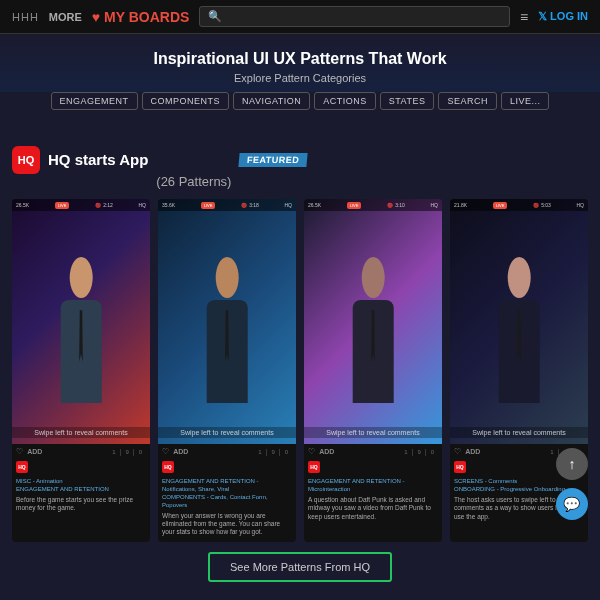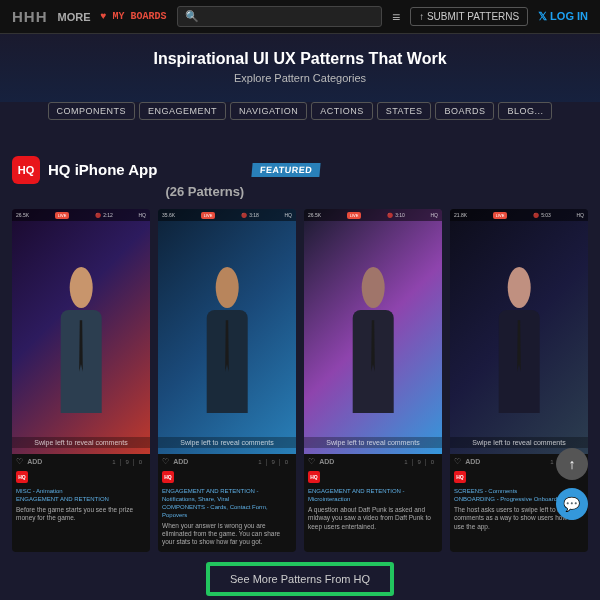--- a/index.html
+++ b/index.html
@@ -16,26 +16,26 @@
     .header {
       background: #111;
       display: flex;
       align-items: center;
       padding: 6px 12px;
       gap: 10px;
       border-bottom: 1px solid #333;
     }
     .header-logo {
       color: #888;
-      font-size: 15px;
-      font-weight: bold;
+      font-size: 11px;
+      font-weight: normal;
       letter-spacing: 1px;
     }
     .header-blog { color: #aaa; font-size: 11px; font-weight: 600; }
-    .header-boards { color: #e74c3c; font-size: 10px; font-weight: 600; display: flex; align-items: center; gap: 3px; font-family: Liberation Mono, monospace; }
+    .header-boards { color: #e74c3c; font-size: 14px; font-weight: 600; display: flex; align-items: center; gap: 3px; }
     .header-search {
       flex: 1;
       background: #222;
       border: 1px solid #444;
       border-radius: 3px;
       padding: 3px 8px;
       color: #aaa;
       font-size: 11px;
       display: flex;
       align-items: center;
@@ -64,21 +64,21 @@
     }
     .header-login { color: #1da1f2; font-size: 11px; font-weight: 600; cursor: pointer; display: flex; align-items: center; gap: 3px; }
 
     
     .hero {
       text-align: center;
       padding: 16px 20px 8px;
       background: linear-gradient(180deg, #1a1a2e 0%, #16213e 100%);
     }
     .hero-title { font-size: 16px; font-weight: 600; color: #fff; margin-bottom: 4px; }
-    .hero-subtitle { font-size: 11px; color: #bbb; margin-bottom: 10px; }
+    .hero-subtitle { font-size: 11px; color: #bbb; margin-bottom: 0; }
 
     
     .categories {
       display: flex;
       flex-wrap: wrap;
       justify-content: center;
       gap: 4px;
       padding: 0 12px 10px;
     }
     .cat-tag {
@@ -106,21 +106,21 @@
     }
     .app-icon-hq {
       width: 28px; height: 28px;
       background: #e8151b;
       border-radius: 6px;
       display: flex; align-items: center; justify-content: center;
       font-weight: 900; font-size: 11px; color: #fff;
       flex-shrink: 0;
     }
     .app-title { font-size: 15px; font-weight: 700; color: #fff; }
-    .app-count { font-size: 13px; color: #aaa; font-weight: 700; margin-top: 44px; }
+    .app-count { font-size: 13px; color: #aaa; font-weight: 400; margin-top: 44px; }
     .featured-badge {
       background: #2980b9;
       color: #fff;
       font-size: 9px;
       font-weight: 700;
       padding: 2px 8px;
       transform: skewX(-5deg);
       letter-spacing: 0.5px;
     }
     .app-header-spacer { flex: 1; }
@@ -236,21 +236,21 @@
     .card-desc-text {
       color: #aaa;
       font-size: 6.5px;
       line-height: 1.3;
     }
 
     .see-more-btn {
       display: block;
       margin: 0 auto 12px;
       background: transparent;
-      border: 4px solid #22c55e;
+      border: 2px solid #22c55e;
       color: #ccc;
       padding: 7px 20px;
       border-radius: 3px;
       font-size: 11px;
       cursor: pointer;
       font-weight: 500;
       text-align: center;
     }
 
     
@@ -304,43 +304,42 @@
 <body>
 
 <header class="header">
   <span class="header-logo">HHH</span>
   <span class="header-blog">MORE</span>
   <span class="header-boards">♥ MY BOARDS</span>
   <div class="header-search">
     <span>🔍</span>
   </div>
   <span class="header-menu-icon">≡</span>
-  <button class="header-submit">↑ SUBMIT PATTERNS</button>
   <span class="header-login">𝕏 LOG IN</span>
 </header>
 
 <section class="hero">
   <h1 class="hero-title">Inspirational UI UX Patterns That Work</h1>
   <p class="hero-subtitle">Explore Pattern Categories</p>
 </section>
 
 <div class="categories">
+  <button class="cat-tag">ENGAGEMENT</button>
   <button class="cat-tag">COMPONENTS</button>
-  <button class="cat-tag">ENGAGEMENT</button>
   <button class="cat-tag">NAVIGATION</button>
   <button class="cat-tag">ACTIONS</button>
   <button class="cat-tag">STATES</button>
-  <button class="cat-tag">BOARDS</button>
-  <button class="cat-tag">BLOG...</button>
+  <button class="cat-tag">SEARCH</button>
+  <button class="cat-tag">LIVE...</button>
 </div>
 
 <section class="app-section">
   <div class="app-header">
     <div class="app-icon-hq">HQ</div>
-    <span class="app-title">HQ iPhone App</span>
+    <span class="app-title">HQ starts App</span>
     <span class="app-count">(26 Patterns)</span>
     <span class="featured-badge">FEATURED</span>
     <div class="app-header-spacer"></div>
     <span class="apple-icon"></span>
   </div>
 
   <div class="cards-grid">
 
     <div class="card">
       <div class="card-screenshot card-bg-1">

